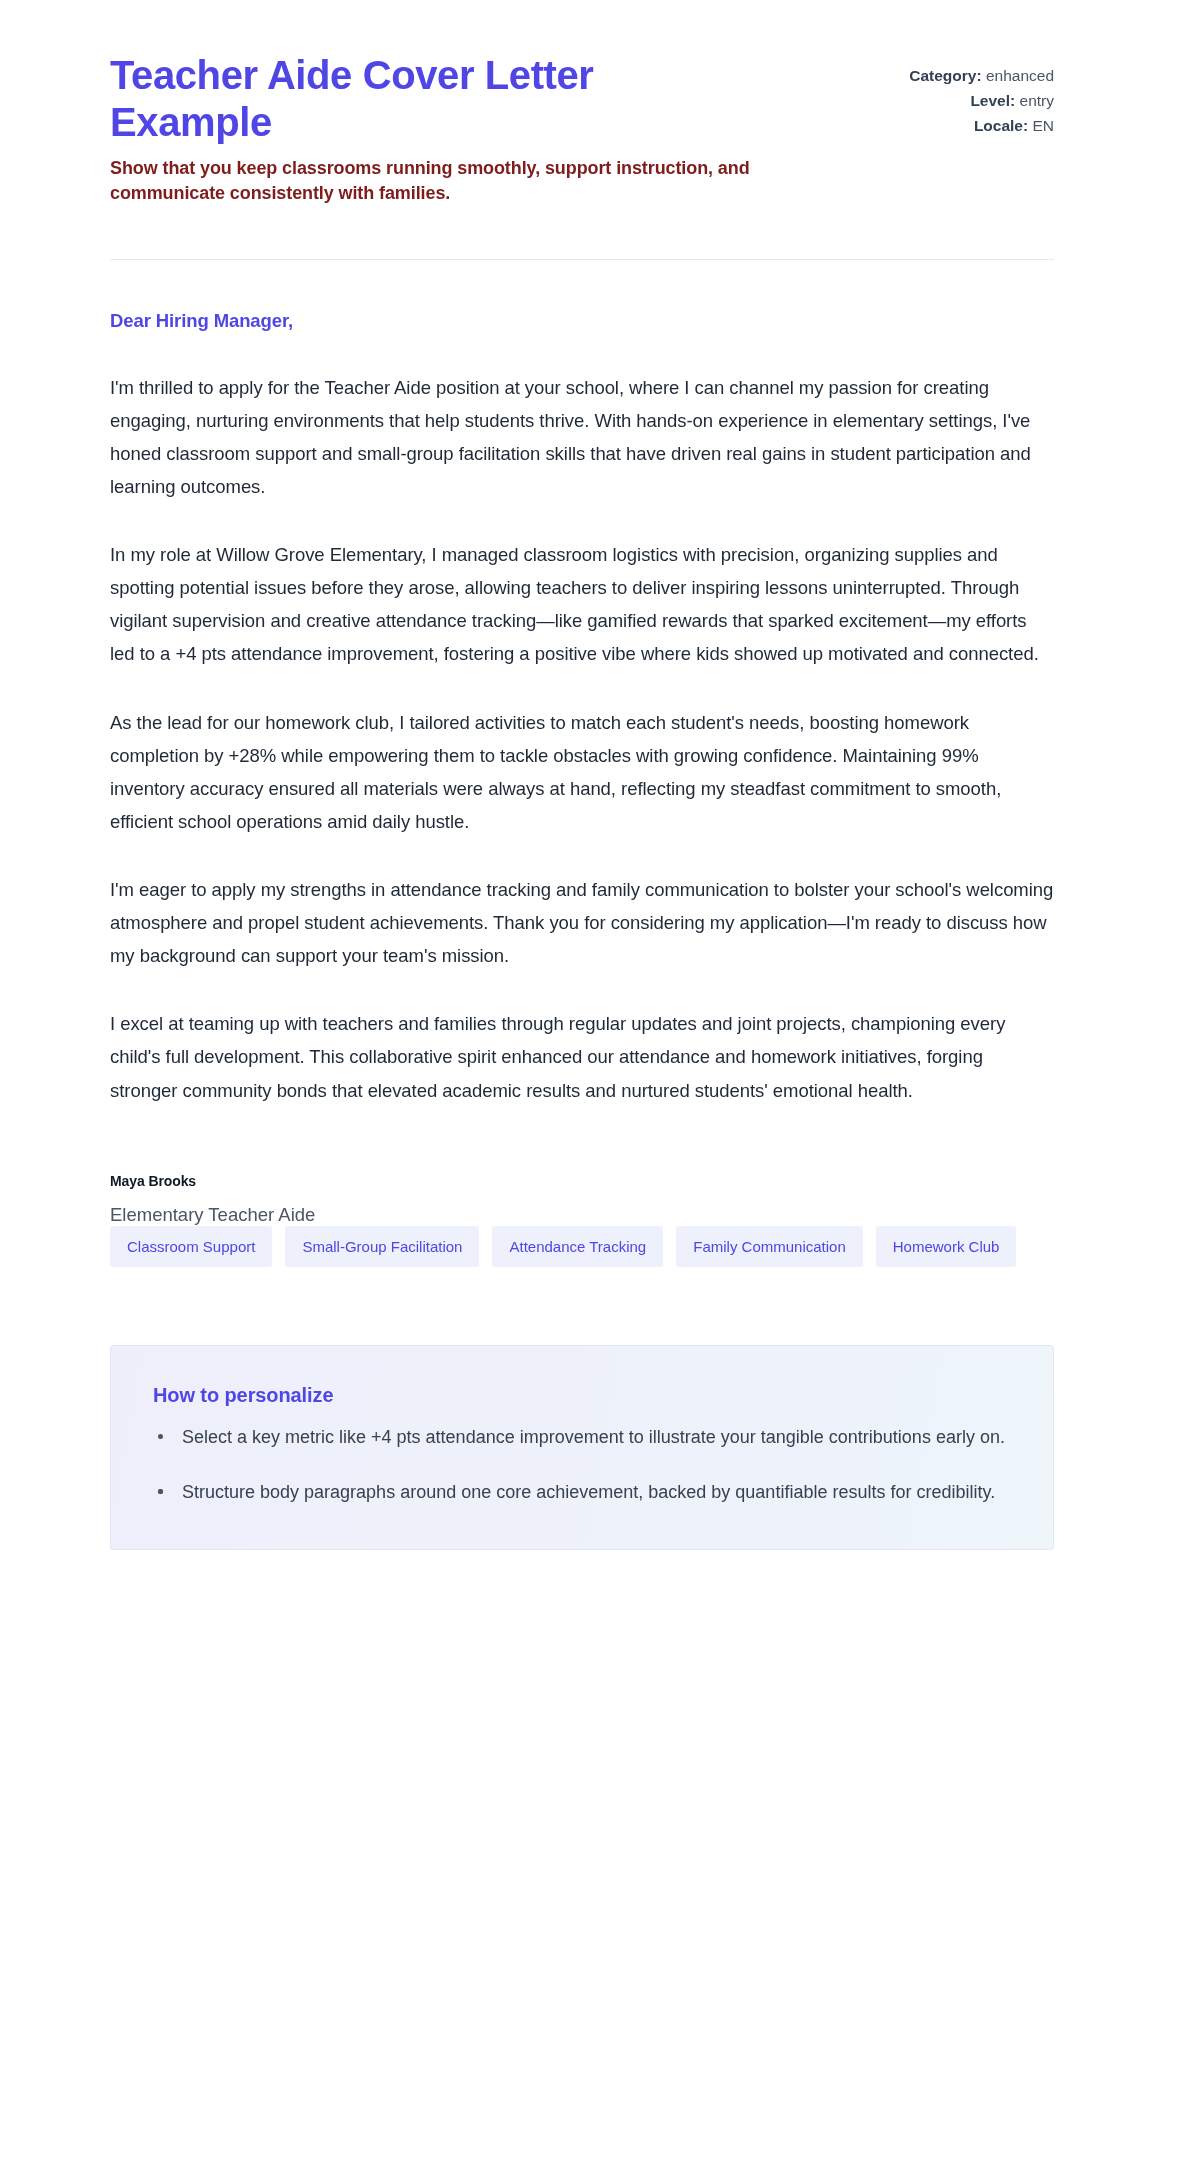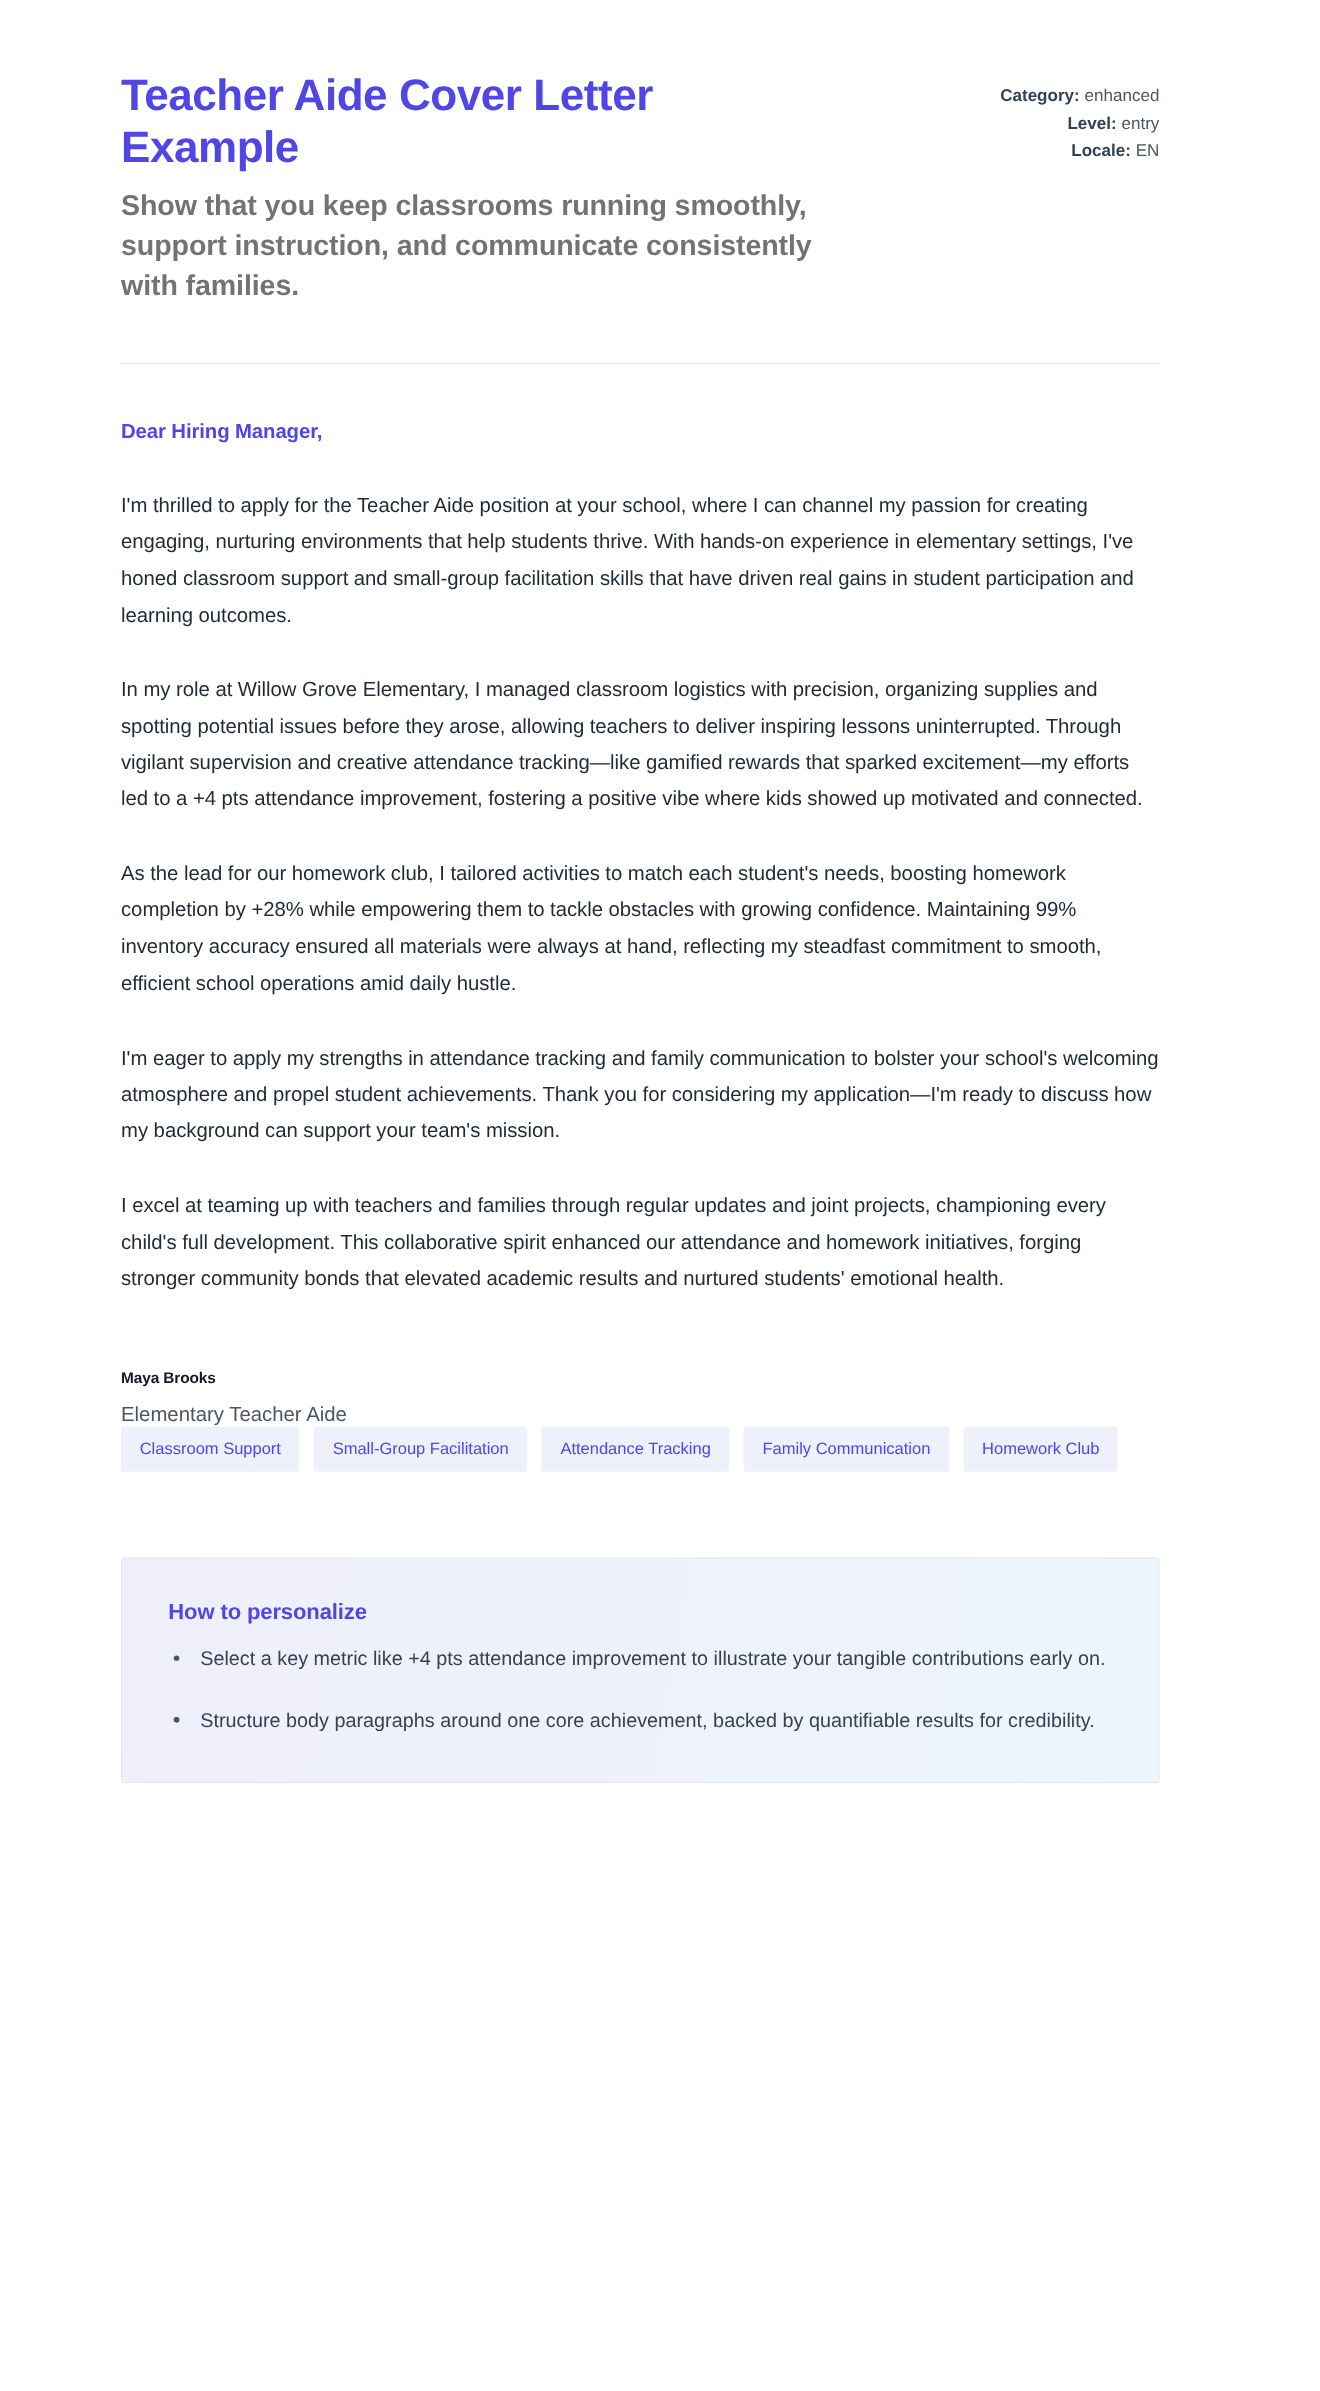--- a/index.html
+++ b/index.html
@@ -12,21 +12,21 @@
 
   body {
     font-family: "Liberation Sans", "DejaVu Sans", sans-serif;
     color: #1f2937;
     -webkit-font-smoothing: antialiased;
   }
 
   .page {
     width: 1164px;
     min-height: 2174px;
-    padding: 12px 110px;
+    padding: 0 110px;
     background: #ffffff;
     position: relative;
   }
 
   
   .header {
     display: flex;
     align-items: flex-start;
     justify-content: space-between;
     padding-top: 52px;
@@ -41,24 +41,24 @@
   .doc-title {
     font-size: 40px;
     line-height: 1.17;
     font-weight: 700;
     color: #4f46e5;
     letter-spacing: -0.4px;
     margin-bottom: 10px;
   }
 
   .doc-subtitle {
-    font-size: 26px;
+    font-size: 18px;
     line-height: 1.42;
     font-weight: 700;
-    color: #737373;
+    color: #7f1d1d;
     letter-spacing: -0.1px;
   }
 
   .meta {
     width: 250px;
     flex: 0 0 250px;
     text-align: right;
     padding-top: 12px;
     font-size: 15.5px;
     line-height: 1.55;

